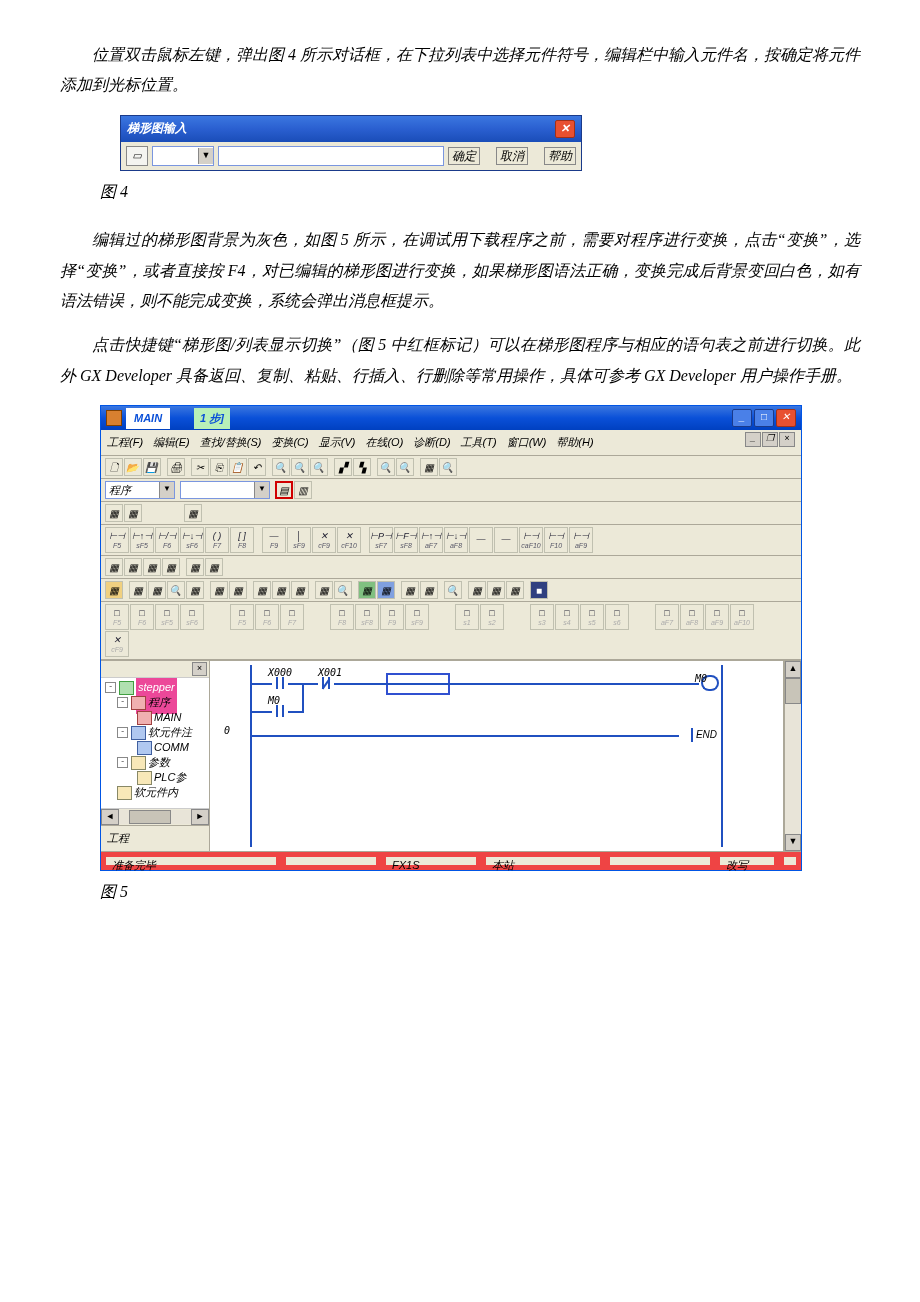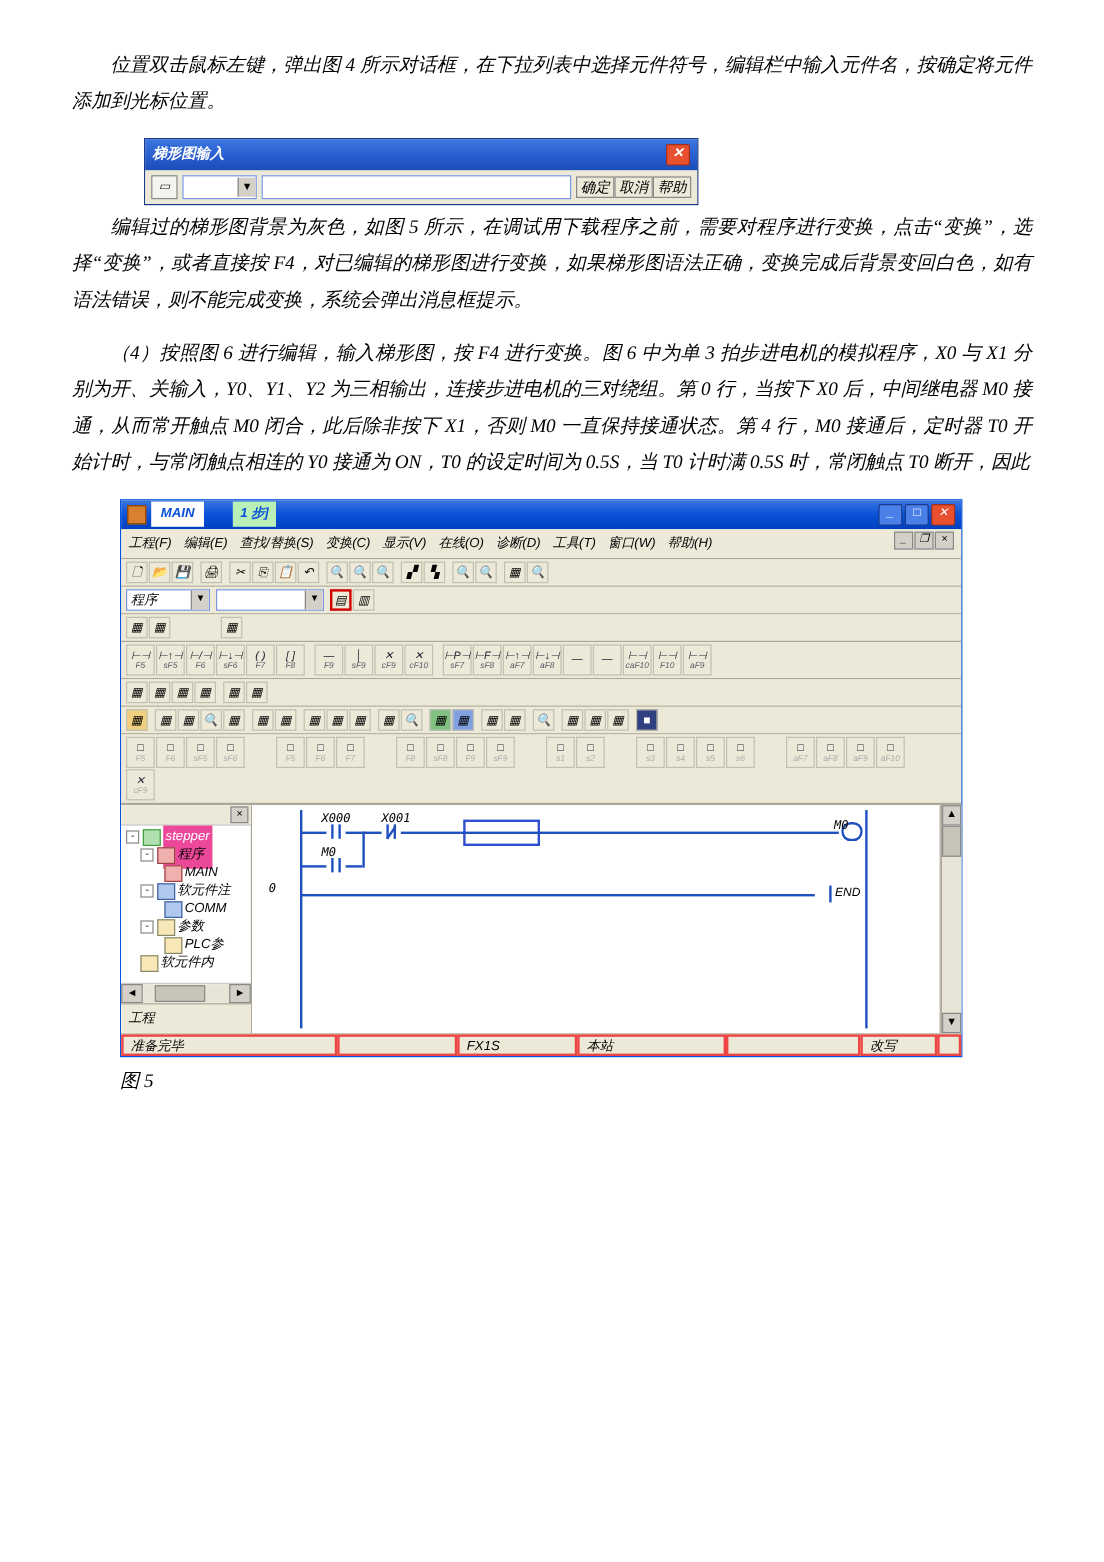--- a/index.html
+++ b/index.html
@@ -90,21 +90,21 @@
     width: 14px; height: 16px;
     background: #d4d0c8;
     border-left: 1px solid #888;
     text-align: center; line-height: 14px; font-size: 9px;
   }
   .dlg4-input {
     flex: 1; height: 18px;
     border: 1px solid #7a96df;
     background: #fff;
   }
-  .dlg4-btns { display: flex; gap: 0; }
+  .dlg4-btns { display: flex; gap: 16px; }
   .dlg4-btn {
     border: 1px solid #888;
     background: #ece9d8;
     padding: 1px 3px;
     font-size: 12px;
     height: 18px;
     box-sizing: border-box;
     line-height: 14px;
   }
 
@@ -337,21 +337,21 @@
   .vs-track { flex: 1; background: #e8e4d8; }
   .vs-thumb { height: 24px; background: #c8c4b8; border: 1px solid #888; margin-top: 0; }
   .win5-status {
     background: #ece9d8;
     border-top: 1px solid #aca899;
     display: flex;
     font-size: 11px;
     height: 18px;
   }
   .st-cell {
-    border: 2px solid #ef4444;
+    border: 5px solid #ef4444;
     padding: 0 6px;
     line-height: 16px;
     box-sizing: border-box;
   }
   .st-cell.w1 { width: 180px; }
   .st-cell.w2 { width: 100px; }
   .st-cell.w3 { width: 124px; }
   .st-cell.flex { flex: 1; }
 </style>
 </head>
@@ -376,23 +376,24 @@
           </div>
       <div class="dlg4-input"></div>
       <div class="dlg4-btns">
         <div class="dlg4-btn">确定</div>
         <div class="dlg4-btn">取消</div>
         <div class="dlg4-btn">帮助</div>
       </div>
     </div>
   </div>
 </div>
+<p class="caption">图 4</p>
 
 <p>编辑过的梯形图背景为灰色，如图 5 所示，在调试用下载程序之前，需要对程序进行变换，点击“变换”，选择“变换”，或者直接按 F4，对已编辑的梯形图进行变换，如果梯形图语法正确，变换完成后背景变回白色，如有语法错误，则不能完成变换，系统会弹出消息框提示。</p>
-<p>（4）按照图 6 进行编辑，输入梯形图，按 F4 进行变换。图 6 中为单 3 拍步进电机的模拟程序，X0 与 X1 分别为开、关输入，Y0、Y1、Y2 为三相输出，连接步进电机的三对绕组。第 0 行，当按下 X0 后，中间继电器 M0 接通，从而常开触点 M0 闭合，此后除非按下 X1，否则 M0 一直保持接通状态。第 4 行，M0 接通后，定时器 T0 开始计时，与常闭触点相连的 Y0 接通为 ON，T0 的设定时间为 0.5S，当 T0 计时满 0.5S 时，常闭触点 T0 断开，因此</p>
+<p>点击快捷键“梯形图/列表显示切换”（图 5 中红框标记）可以在梯形图程序与相应的语句表之前进行切换。此外 GX Developer 具备返回、复制、粘贴、行插入、行删除等常用操作，具体可参考 GX Developer 用户操作手册。</p>
 
 <div class="fig5-wrap">
   <div class="win5">
 
     <div class="win5-title">
       <div class="t-icon"></div>
       <div class="t-text">
         <span class="t-main">MAIN</span>
         <span class="t-step">1 步]</span>
       </div>

